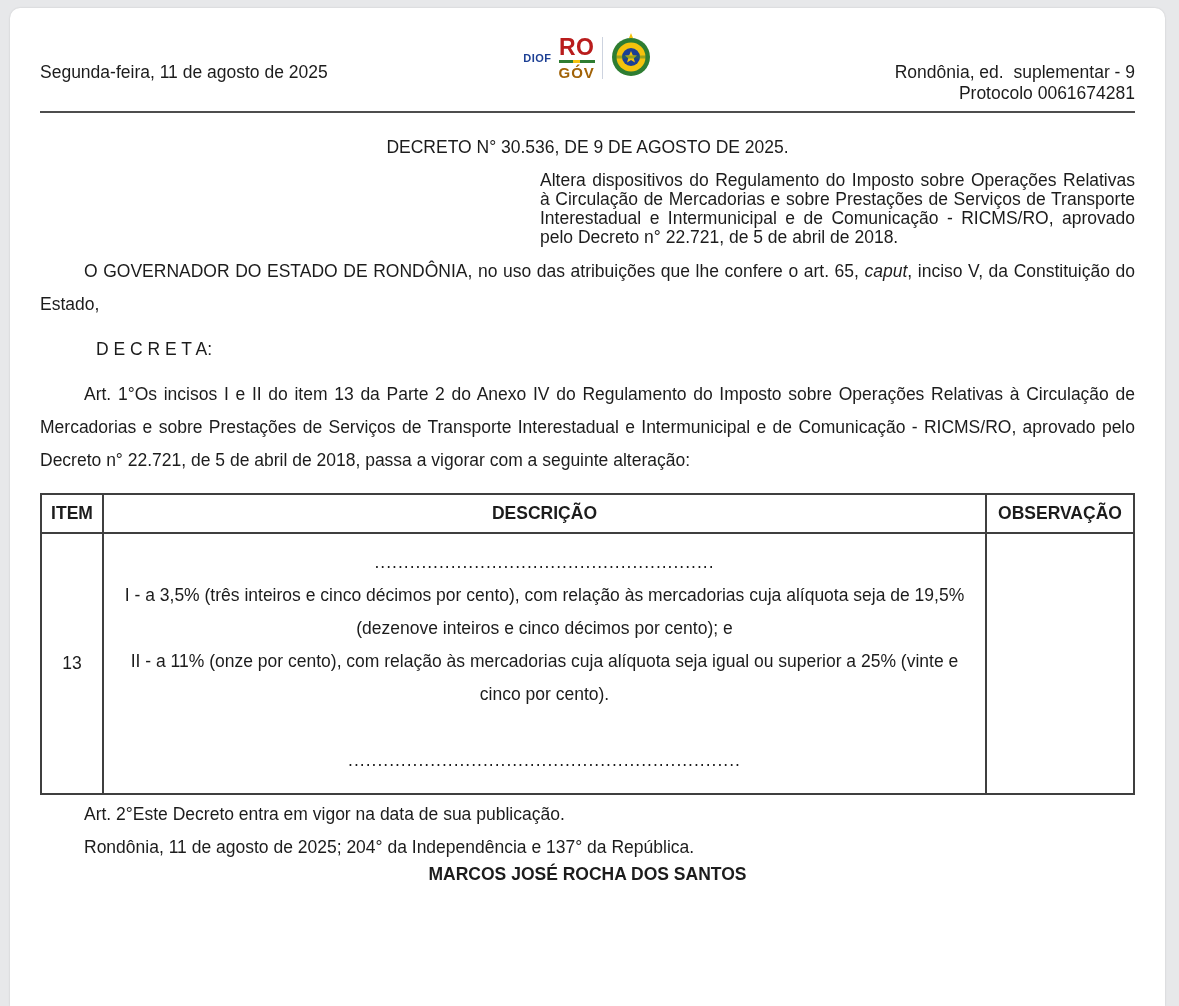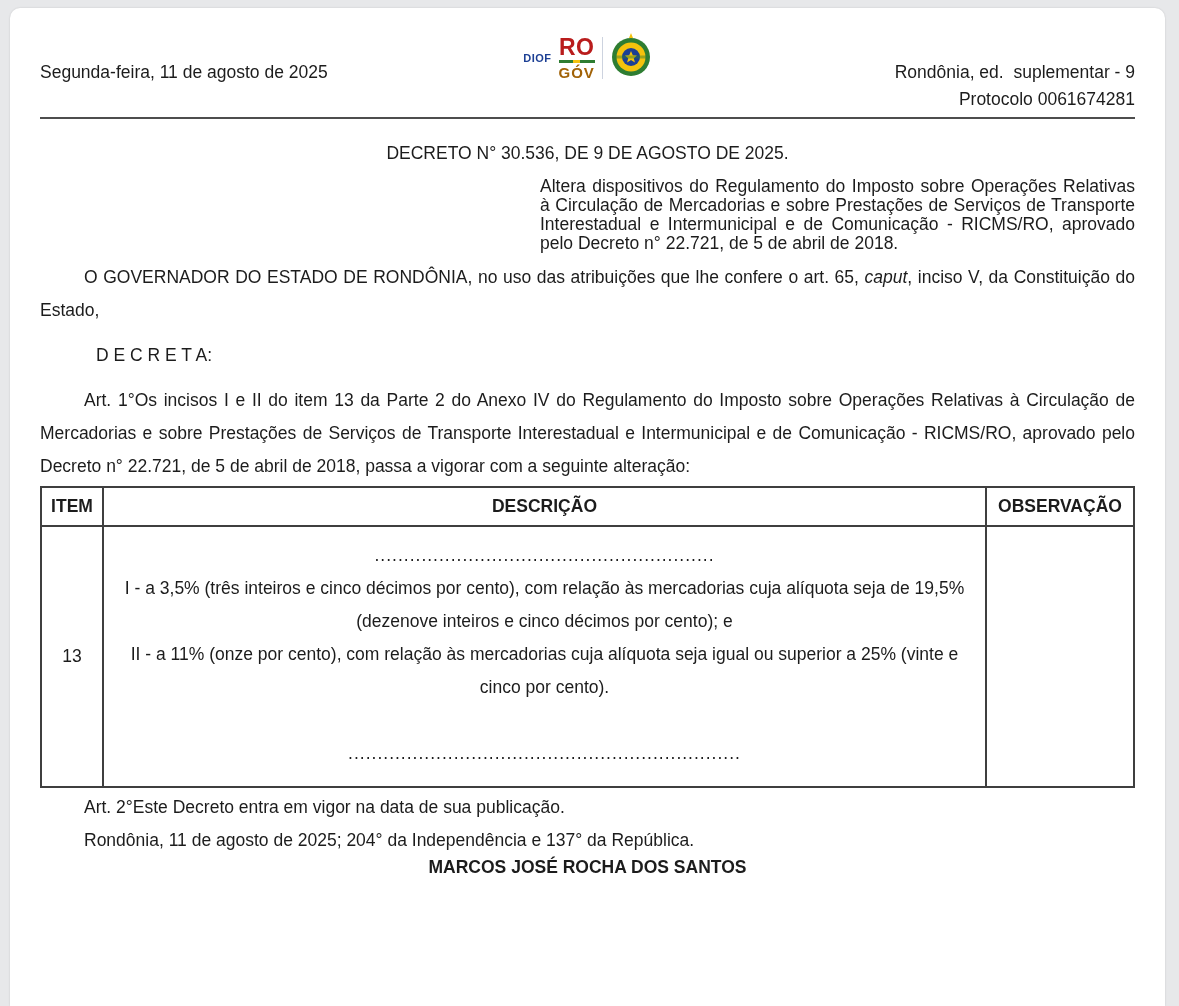--- a/index.html
+++ b/index.html
@@ -27,34 +27,34 @@
   .logo-diof{color:#1c3f94;font-weight:bold;font-size:11px;letter-spacing:.5px;}
   .logo-rogov{display:flex;flex-direction:column;align-items:center;line-height:1;}
   .logo-ro{color:#b91c1c;font-weight:800;font-size:23px;letter-spacing:.5px;}
   .logo-flagbar{display:flex;width:36px;height:3px;margin:1px 0 2px;}
   .logo-flagbar span{height:100%;}
   .fb-green{background:#2e7d32;width:40%;}
   .fb-yellow{background:#f4c20d;width:20%;}
   .logo-gov{color:#a16207;font-weight:700;font-size:15px;letter-spacing:1px;}
   .logo-divider{width:1px;height:42px;background:#cdd3df;}
 
-  .protocolo-line{text-align:right;margin-top:6px;}
+  .protocolo-line{text-align:right;}
   .rule{border:none;border-top:2px solid #4e4e4e;margin:7px 0 0;}
 
   
   .decree-title{text-align:center;margin:24px 0 0;font-size:17.5px;}
   .ementa{margin:13px 0 8px 500px;width:595px;text-align:justify;line-height:19px;}
   p.body-par{margin:0;text-align:justify;line-height:33px;text-indent:44px;}
   .preamble{margin-top:6px;}
   .decreta{margin:12px;line-height:33px;padding-left:44px;}
   .centered{text-align:center;margin:0;line-height:27px;}
   .parte2{margin-top:12px;}
 
   
-  table.law-table{width:100%;border-collapse:collapse;margin-top:3px;table-layout:fixed;}
+  table.law-table{width:100%;border-collapse:collapse;margin-top:16px;table-layout:fixed;}
   table.law-table th,table.law-table td{border:2px solid #3f3f3f;}
   table.law-table th{padding:8px 4px;font-size:17.5px;text-align:center;}
   .col-item{width:62px;}
   .col-obs{width:148px;}
   td.cell-item{text-align:center;vertical-align:middle;}
   td.cell-desc{text-align:center;vertical-align:top;line-height:33px;padding:12px 12px 16px;}
   td.cell-obs{vertical-align:top;}
   .dots{letter-spacing:1px;}
 
   

